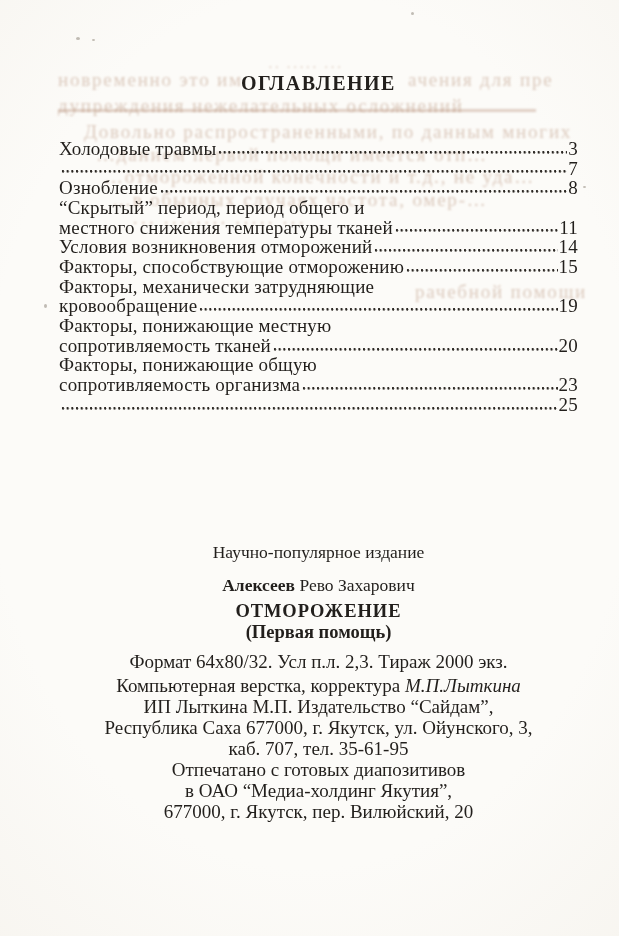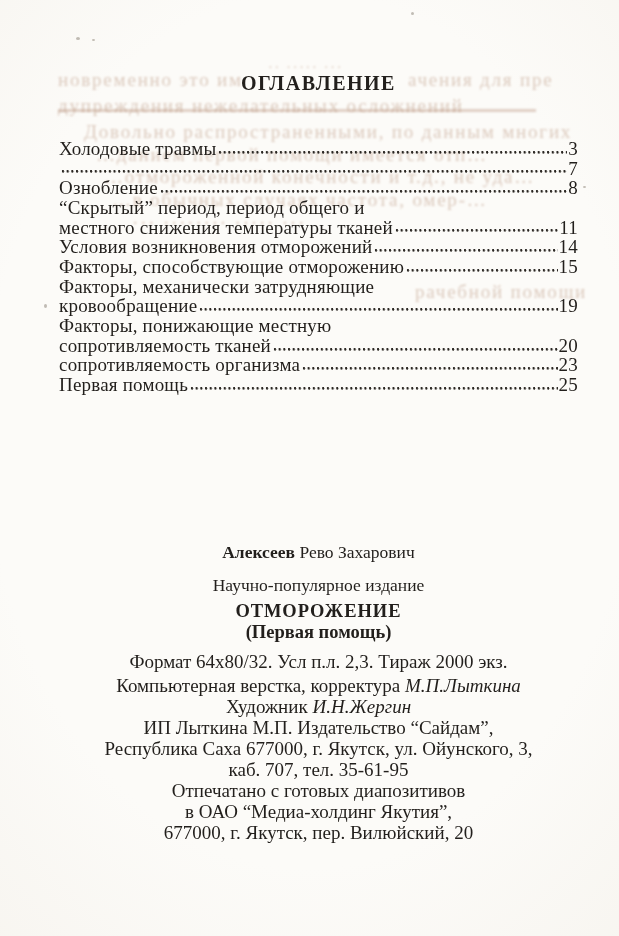--- a/index.html
+++ b/index.html
@@ -141,39 +141,40 @@
       </div>
       <div class="toc-row">
         <div class="toc-text">Факторы, понижающие местную</div>
       </div>
       <div class="toc-row">
         <div class="toc-text">сопротивляемость тканей</div>
         <div class="leader"></div>
         <div class="toc-page">20</div>
       </div>
       <div class="toc-row">
+        <div class="toc-text">Факторы, понижающие общую</div>
+      </div>
+      <div class="toc-row">
         <div class="toc-text">сопротивляемость организма</div>
         <div class="leader"></div>
         <div class="toc-page">23</div>
       </div>
       <div class="toc-row">
-        <div class="toc-text">Первая помощь</div>
         <div class="leader"></div>
         <div class="toc-page">25</div>
       </div>
     </div>
 
   <div class="colophon">
+      <div class="col-line"><span>Научно-популярное издание</span></div>
       <div class="col-line"><span class="b">Алексеев</span><span> Рево Захарович</span></div>
-      <div class="col-line"><span>Научно-популярное издание</span></div>
       <div class="col-line"><span class="b">ОТМОРОЖЕНИЕ</span></div>
       <div class="col-line"><span class="b">(Первая помощь)</span></div>
       <div class="col-line"><span>Формат 64x80/32. Усл п.л. 2,3. Тираж 2000 экз.</span></div>
       <div class="col-line"><span>Компьютерная верстка, корректура </span><span class="i">М.П.Лыткина</span></div>
-      <div class="col-line"><span>Художник </span><span class="i">И.Н.Жергин</span></div>
       <div class="col-line"><span>ИП Лыткина М.П. Издательство “Сайдам”,</span></div>
       <div class="col-line"><span>Республика Саха 677000, г. Якутск, ул. Ойунского, 3,</span></div>
       <div class="col-line"><span>каб. 707, тел. 35-61-95</span></div>
       <div class="col-line"><span>Отпечатано с готовых диапозитивов</span></div>
       <div class="col-line"><span>в ОАО “Медиа-холдинг Якутия”,</span></div>
       <div class="col-line"><span>677000, г. Якутск, пер. Вилюйский, 20</span></div>
     </div>
 
 </div>
 

